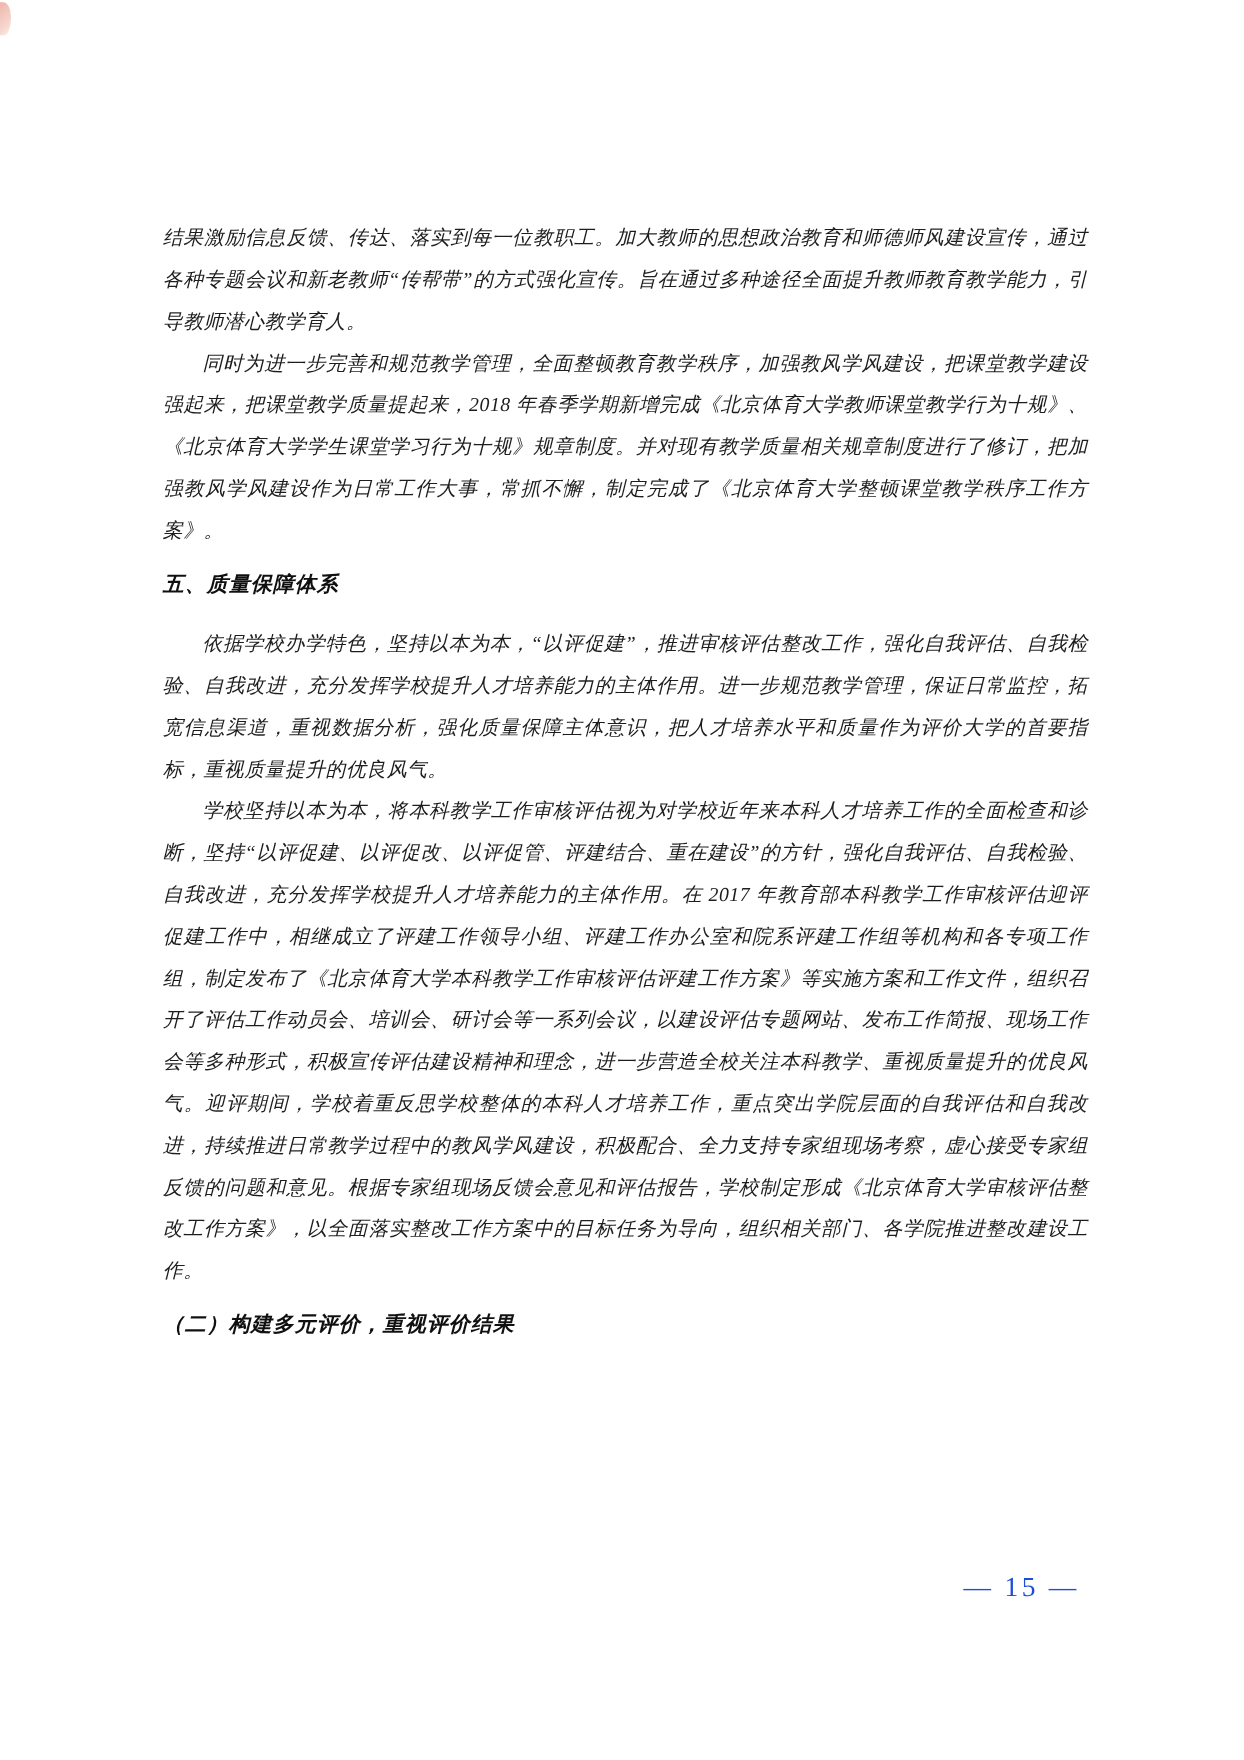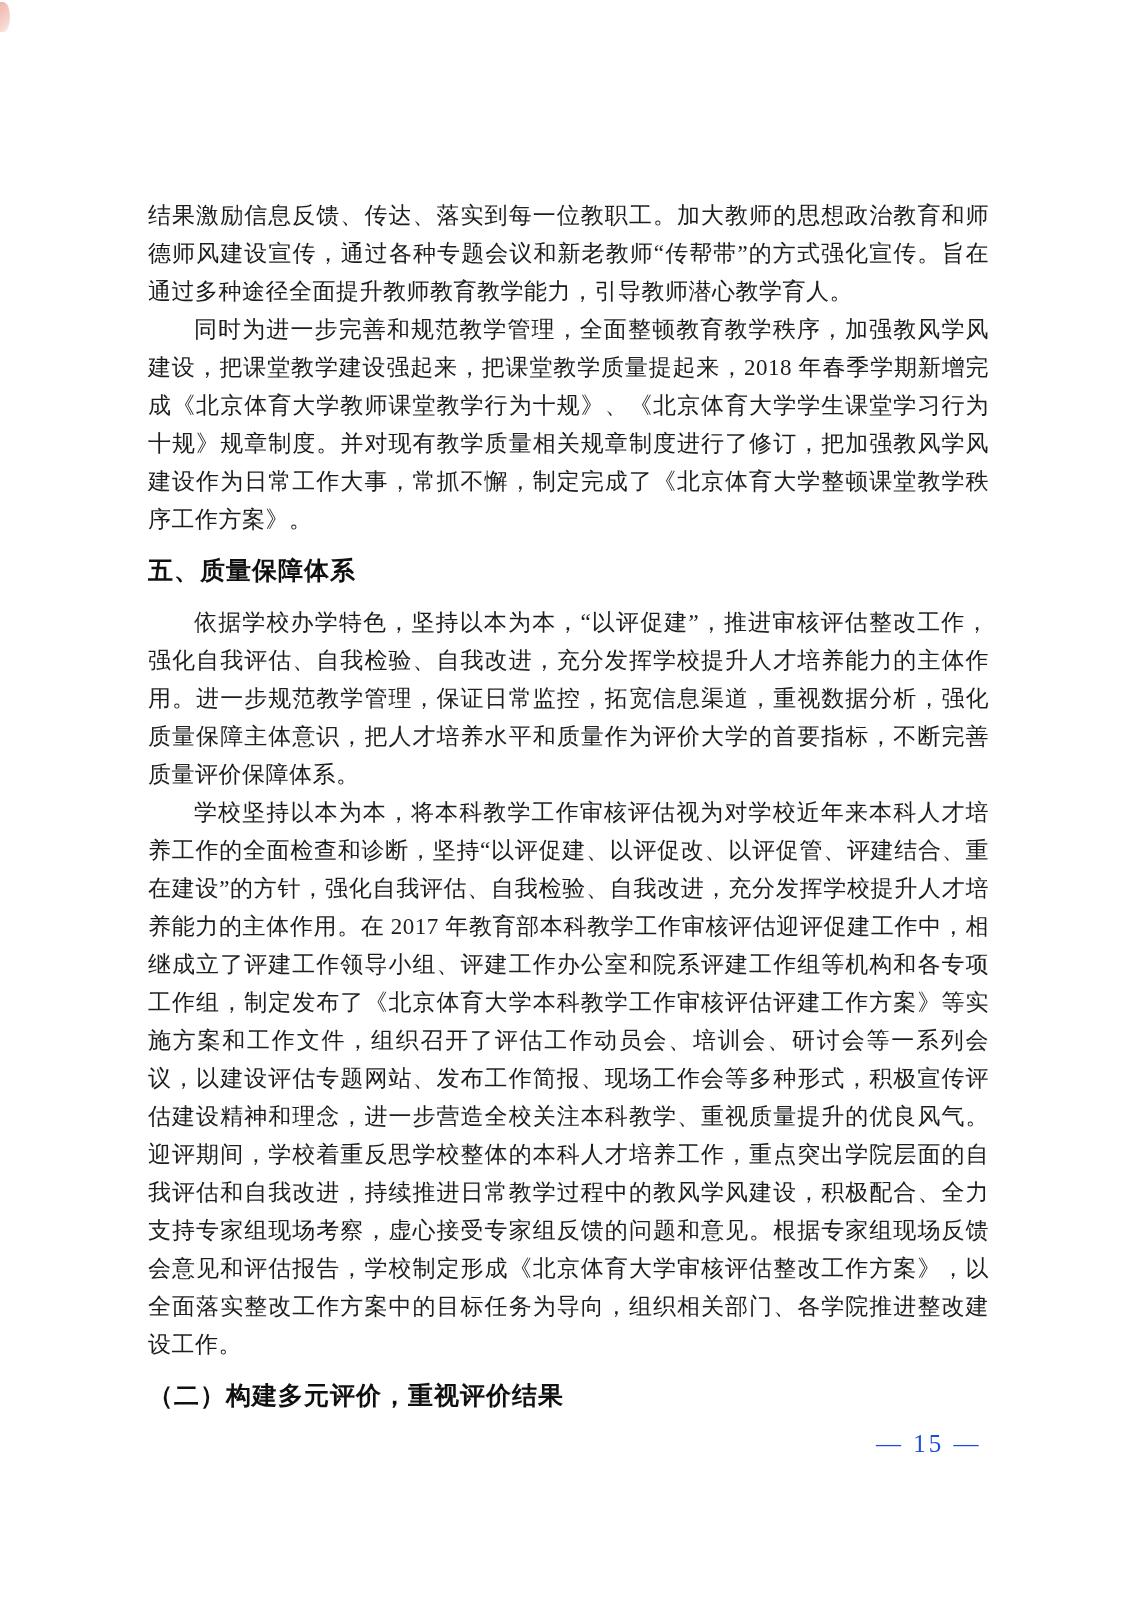--- a/index.html
+++ b/index.html
@@ -26,55 +26,57 @@
     border-radius: 0 70% 60% 0 / 0 45% 55% 0;
   }
   .content {
     position: absolute;
     left: 148px;
     top: 197px;
     width: 841px;
   }
   .content p {
     margin: 0;
-    font-size: 23px;
+    font-size: 18px;
     line-height: 38px;
     text-align: justify;
     letter-spacing: 0.5px;
+    font-style: italic;
   }
   .content p.indent {
     text-indent: 2em;
   }
   .content h1,
   .content h2 {
     font-family: "Liberation Sans", "DejaVu Sans", sans-serif;
     font-weight: bold;
     color: #101010;
-    font-size: 25px;
+    font-size: 19px;
     line-height: 40px;
     margin: 11px 0 14px 0;
     letter-spacing: 1px;
+    font-style: italic;
   }
   .page-number {
     position: absolute;
     left: 876px;
     top: 1430px;
     font-size: 25px;
     color: #1d4ed8;
     letter-spacing: 3px;
     white-space: pre;
   }
 </style>
 </head>
 <body>
 
 <div class="page">
   <div class="ink-mark"></div>
   <main class="content">
       <p>结果激励信息反馈、传达、落实到每一位教职工。加大教师的思想政治教育和师德师风建设宣传，通过各种专题会议和新老教师“传帮带”的方式强化宣传。旨在通过多种途径全面提升教师教育教学能力，引导教师潜心教学育人。</p>
       <p class="indent">同时为进一步完善和规范教学管理，全面整顿教育教学秩序，加强教风学风建设，把课堂教学建设强起来，把课堂教学质量提起来，2018 年春季学期新增完成《北京体育大学教师课堂教学行为十规》、《北京体育大学学生课堂学习行为十规》规章制度。并对现有教学质量相关规章制度进行了修订，把加强教风学风建设作为日常工作大事，常抓不懈，制定完成了《北京体育大学整顿课堂教学秩序工作方案》。</p>
       <h1>五、质量保障体系</h1>
-      <p class="indent">依据学校办学特色，坚持以本为本，“以评促建”，推进审核评估整改工作，强化自我评估、自我检验、自我改进，充分发挥学校提升人才培养能力的主体作用。进一步规范教学管理，保证日常监控，拓宽信息渠道，重视数据分析，强化质量保障主体意识，把人才培养水平和质量作为评价大学的首要指标，不断完善质量评价保障体系。</p>
+      <p class="indent">依据学校办学特色，坚持以本为本，“以评促建”，推进审核评估整改工作，强化自我评估、自我检验、自我改进，充分发挥学校提升人才培养能力的主体作用。进一步规范教学管理，保证日常监控，拓宽信息渠道，重视数据分析，强化质量保障主体意识，把人才培养水平和质量作为评价大学的首要指标，重视质量提升的优良风气。</p>
       <p class="indent">学校坚持以本为本，将本科教学工作审核评估视为对学校近年来本科人才培养工作的全面检查和诊断，坚持“以评促建、以评促改、以评促管、评建结合、重在建设”的方针，强化自我评估、自我检验、自我改进，充分发挥学校提升人才培养能力的主体作用。在 2017 年教育部本科教学工作审核评估迎评促建工作中，相继成立了评建工作领导小组、评建工作办公室和院系评建工作组等机构和各专项工作组，制定发布了《北京体育大学本科教学工作审核评估评建工作方案》等实施方案和工作文件，组织召开了评估工作动员会、培训会、研讨会等一系列会议，以建设评估专题网站、发布工作简报、现场工作会等多种形式，积极宣传评估建设精神和理念，进一步营造全校关注本科教学、重视质量提升的优良风气。迎评期间，学校着重反思学校整体的本科人才培养工作，重点突出学院层面的自我评估和自我改进，持续推进日常教学过程中的教风学风建设，积极配合、全力支持专家组现场考察，虚心接受专家组反馈的问题和意见。根据专家组现场反馈会意见和评估报告，学校制定形成《北京体育大学审核评估整改工作方案》，以全面落实整改工作方案中的目标任务为导向，组织相关部门、各学院推进整改建设工作。</p>
       <h2>（二）构建多元评价，重视评价结果</h2>
     </main>
   <div class="page-number">— 15 —</div>
 </div>
 
 </body></html>

